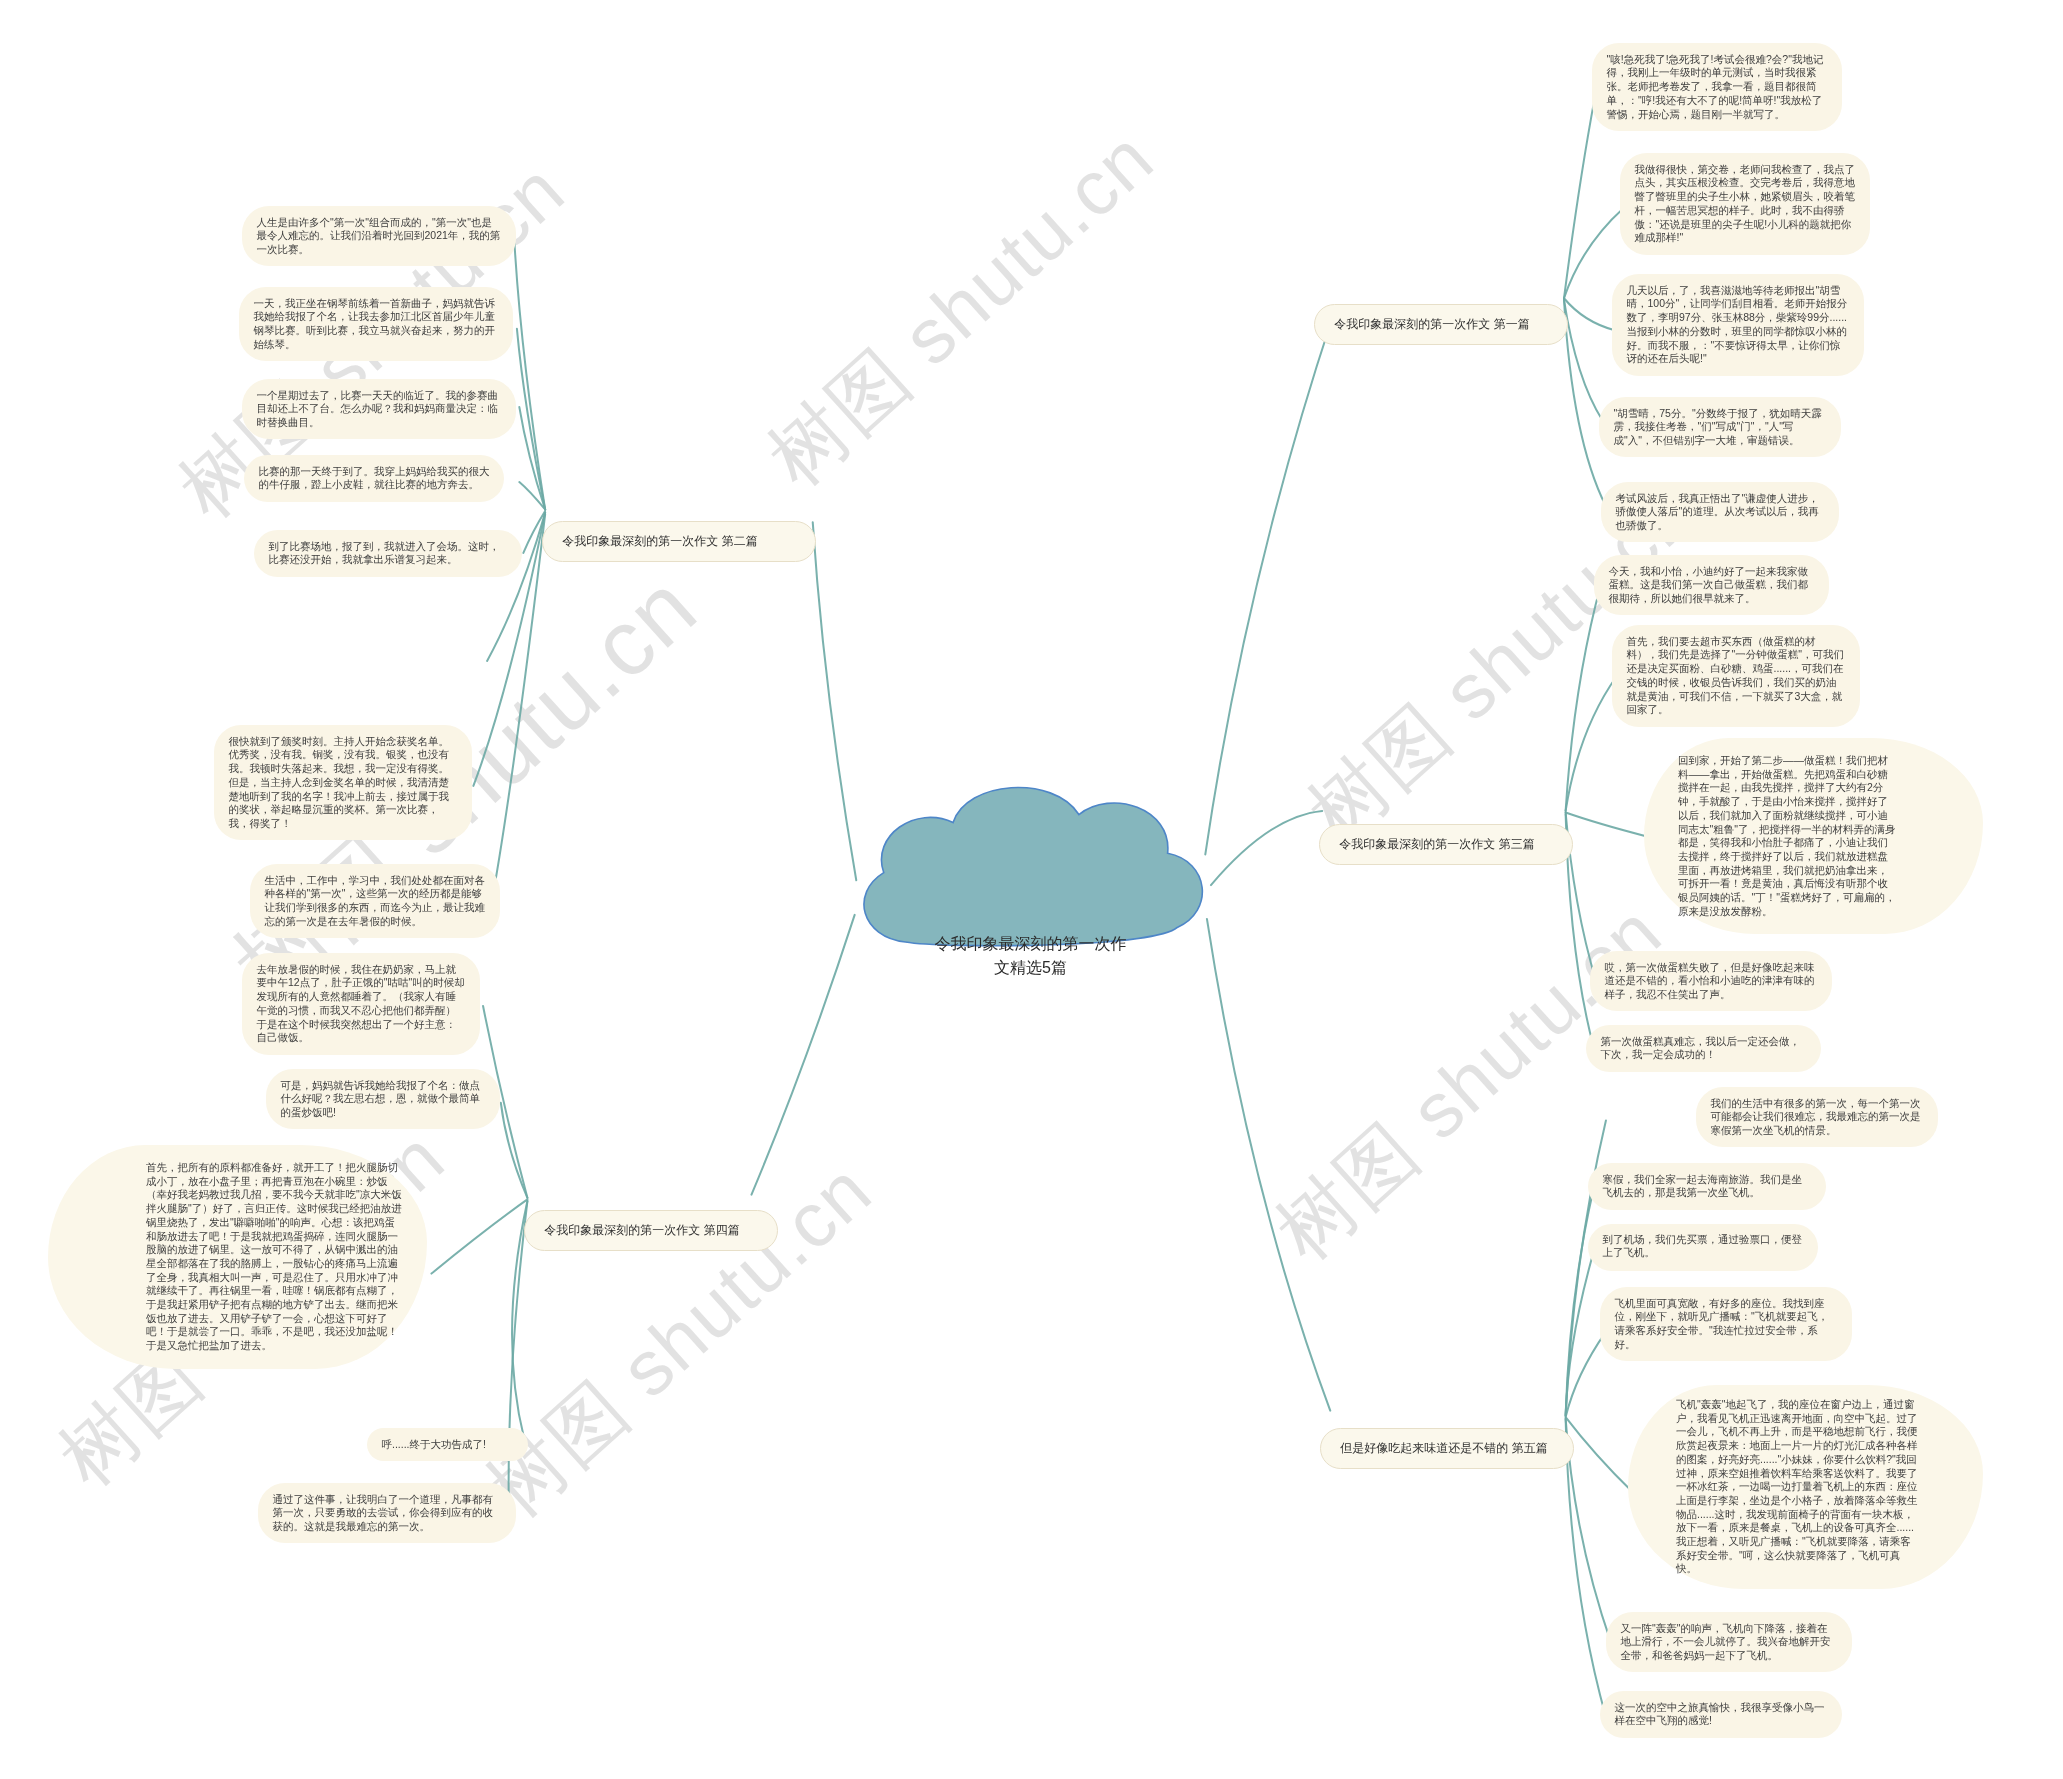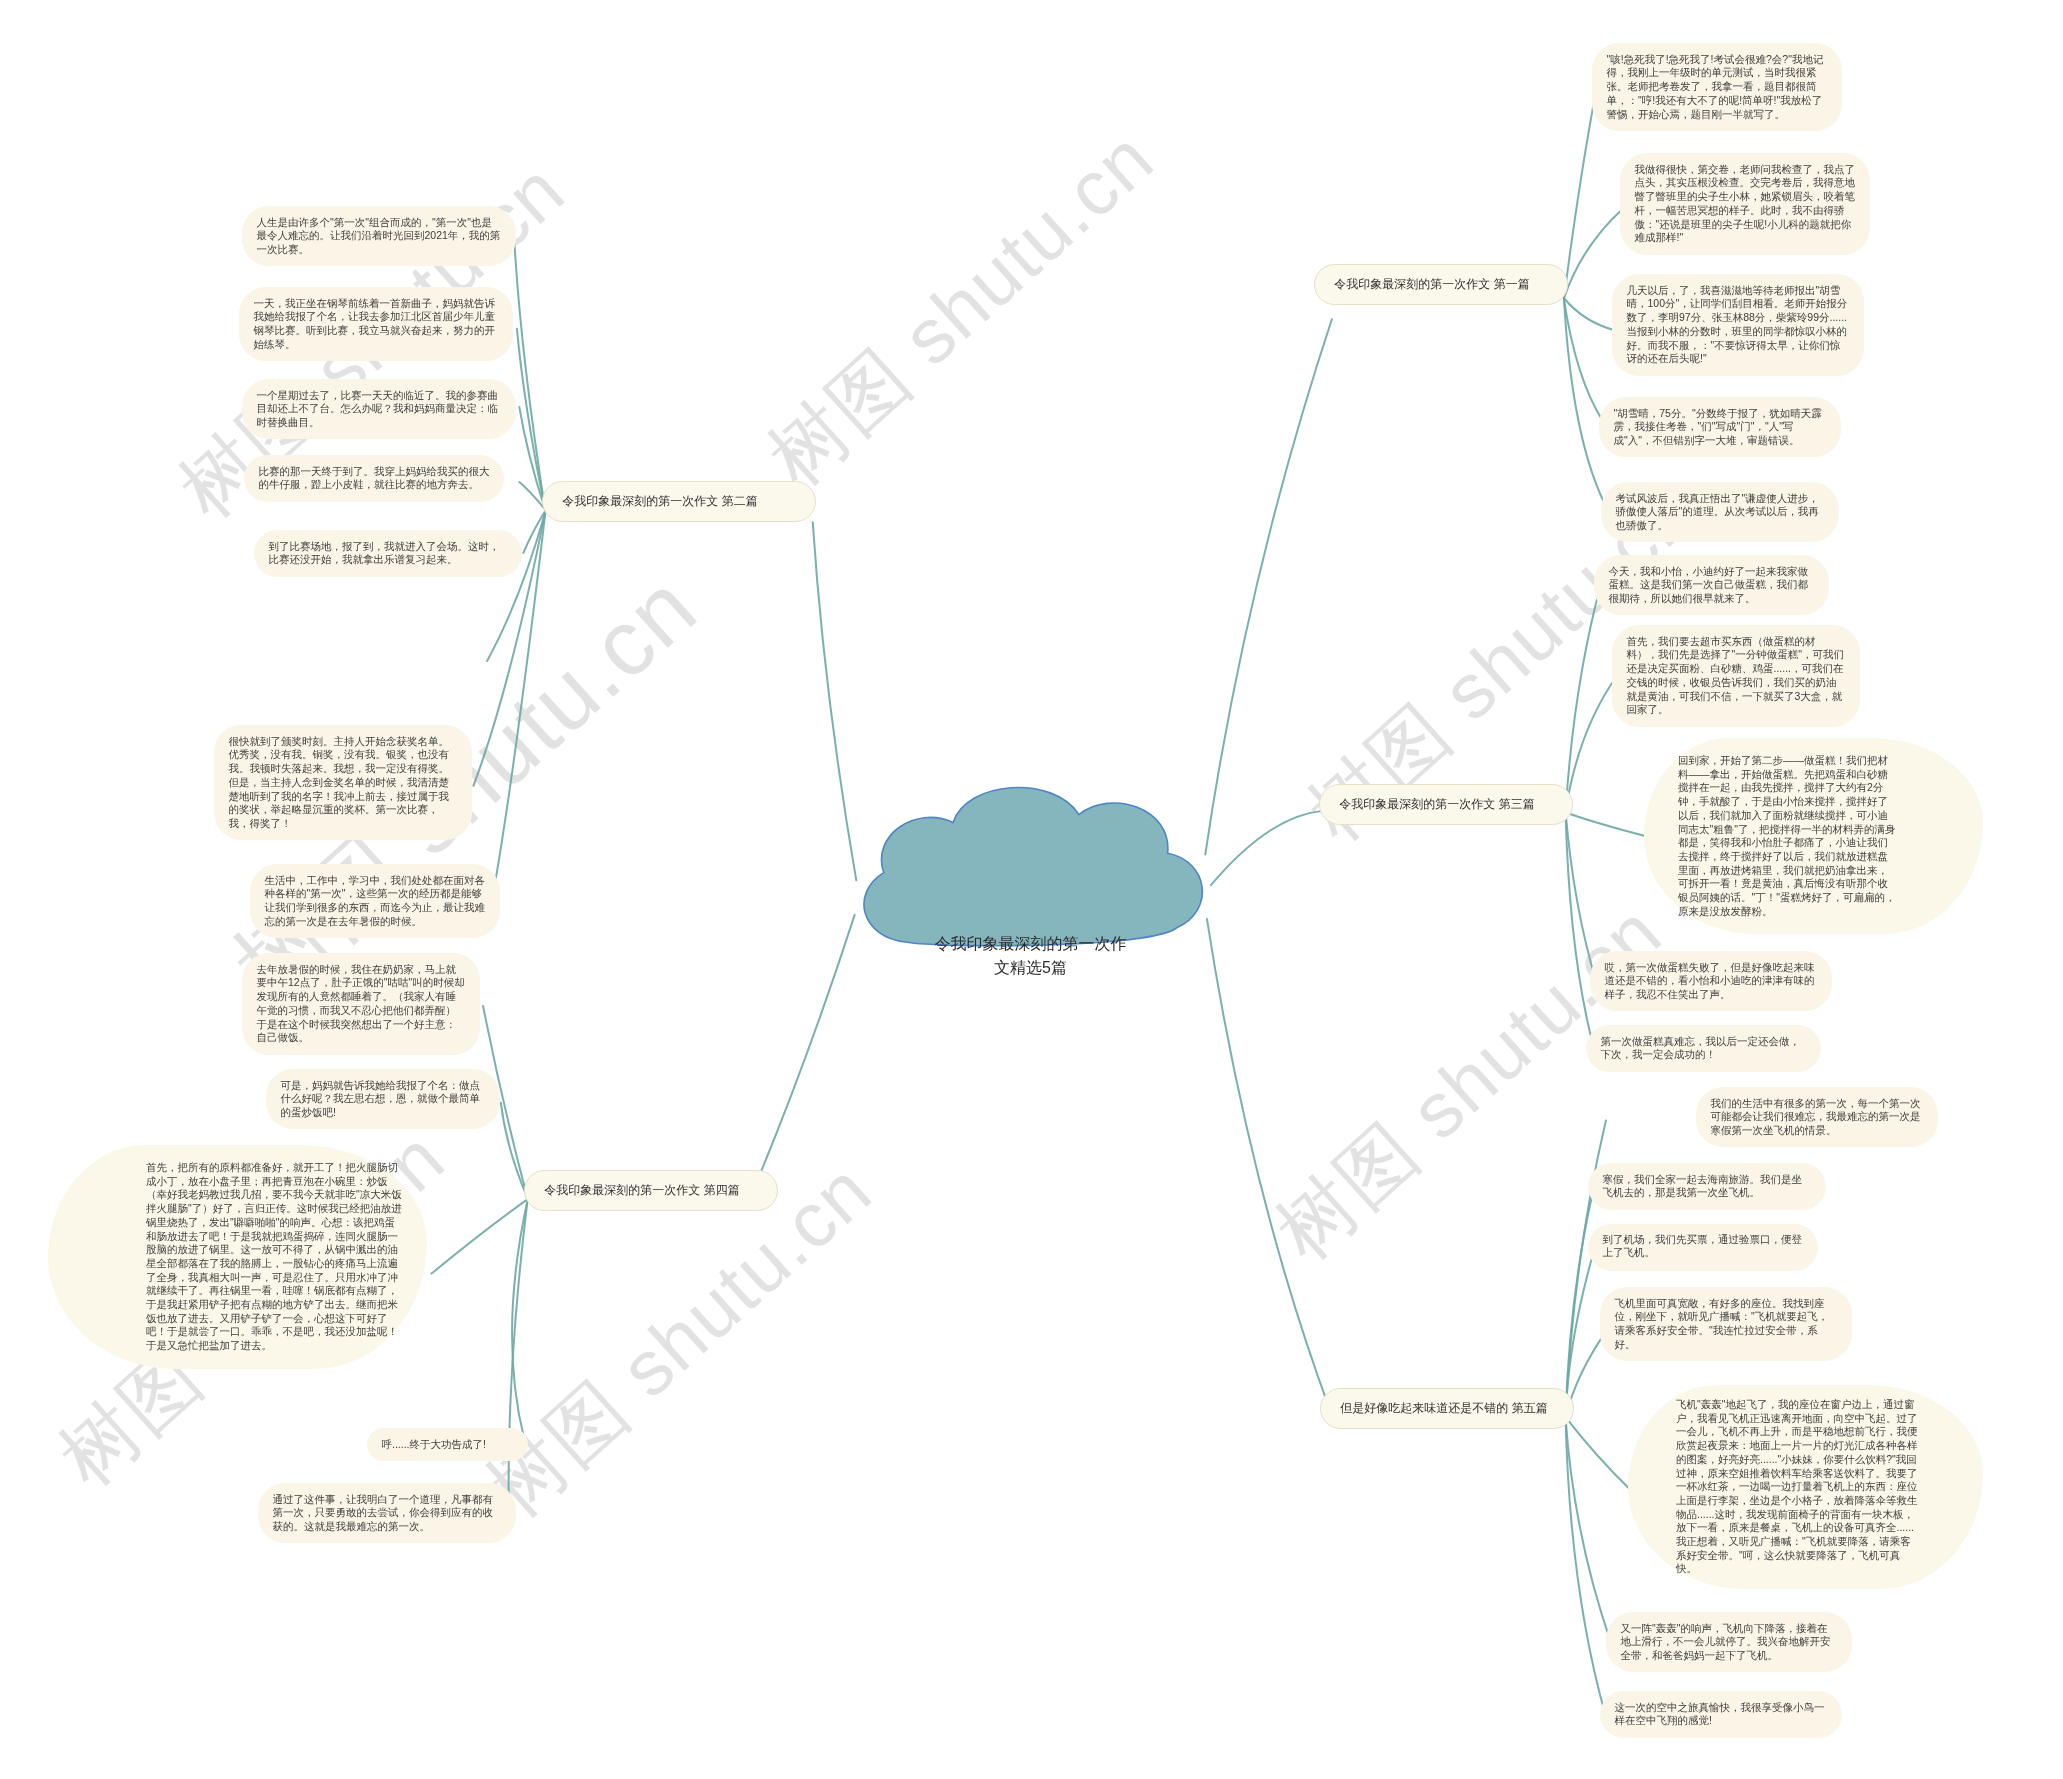--- a/index.html
+++ b/index.html
@@ -10,21 +10,21 @@
   svg.links path{fill:none;stroke:#6ba8a4;stroke-width:2.5;stroke-linecap:round;opacity:.9;}
   .watermark{position:absolute;z-index:0;color:#cbcbcb;opacity:.55;font-size:77px;
        letter-spacing:1.6px;white-space:nowrap;transform:rotate(-42deg);transform-origin:0 50%;
        pointer-events:none;user-select:none;}
   .bubble{position:absolute;z-index:3;background:#faf5e6;border-radius:27px;
        box-sizing:border-box;padding:9.7px 14.5px;font-size:10.5px;line-height:13.7px;
        color:#3d3d3d;text-align:left;}
   .blob{border-radius:105px 137px 121px 137px / 121px 105px 137px 121px;background:#fbf7e9;}
   .branch-label{position:absolute;z-index:4;background:#fbf8ec;border:0.8px solid #e7dfc8;
        border-radius:26px;box-sizing:border-box;padding:11.3px 19.3px;font-size:12px;
-       line-height:16px;color:#2f2f2f;}
+       line-height:16px;color:#2f2f2f;margin-top:40px;}
   .cloud-wrap{position:absolute;left:845px;top:766px;width:371px;height:214px;z-index:3;}
   .cloud-wrap svg{position:absolute;left:0;top:0;}
   .cloud-text{position:absolute;left:0;top:0;width:371px;height:214px;display:flex;
        align-items:flex-end;justify-content:center;}
   .cloud-text span{display:block;width:202px;text-align:center;font-size:16px;
        line-height:24px;color:#2b2b2b;}
 </style>
 </head>
 <body>
 

